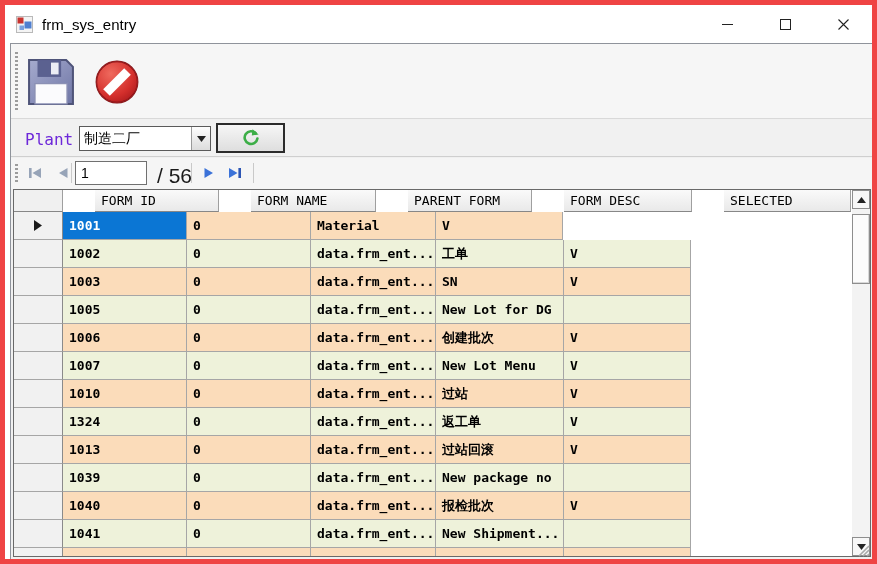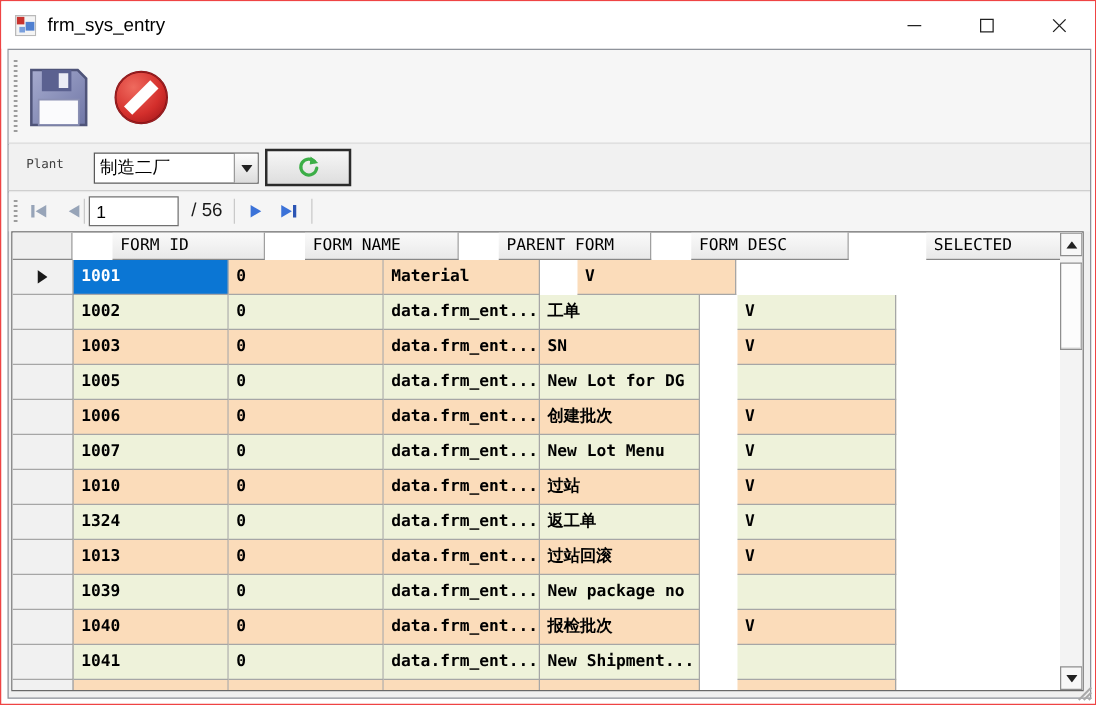--- a/index.html
+++ b/index.html
@@ -1,20 +1,20 @@
 <!DOCTYPE html>
 <html style="--selection: #0b76d4; --row-peach: #fbdcba; --row-green: #eef2da; --refresh-green: #3cae47; --nav-blue: #3b72d8; --nav-gray: #97a4b8; --stop-red: #c8202c; --save-periwinkle: #8a90ba;"><head>
 <meta charset="utf-8">
 <style>
   * { margin:0; padding:0; box-sizing:border-box; }
   html,body { width:877px; height:564px; background:#e8e8e8; font-family:"Liberation Sans", sans-serif; }
 
   .window {
     position:relative; width:877px; height:564px; background:#ffffff;
-    border:1px solid #ef4444; overflow:hidden;
+    border:5px solid #ef4444; overflow:hidden;
   }
 
   
   .titlebar { position:absolute; left:0; top:0; width:100%; height:38px; background:#ffffff; display:flex; align-items:center; }
   .titlebar .app-icon { margin-left:11px; width:17px; height:17px; flex:0 0 auto; }
   .titlebar .title { margin-left:9px; font-size:15px; color:#000; }
   .titlebar .spacer { flex:1; }
   .cap-btn { width:58px; height:38px; display:flex; align-items:center; justify-content:center; }
   .cap-btn svg { display:block; }
 
@@ -31,36 +31,36 @@
 
   
   .toolstrip { position:absolute; left:0; top:0; width:100%; height:75px; background:#f6f6f6; border-bottom:1px solid #d9d9d9; }
   .toolstrip .grip { left:4px; top:8px; height:58px; }
   .tool-btn { position:absolute; top:7px; width:60px; height:62px; display:flex; align-items:center; justify-content:center; border:1px solid transparent; }
   .tool-btn.save { left:10px; }
   .tool-btn.stop { left:76px; }
 
   
   .plantstrip { position:absolute; left:0; top:76px; width:100%; height:37px; background:#f1f1f1; border-bottom:1px solid #cfcfcf; }
-  .plant-label { position:absolute; left:14px; top:10px; font-family:"DejaVu Sans Mono", monospace; font-size:10px; color:#404040; }
+  .plant-label { position:absolute; left:14px; top:10px; font-family:"DejaVu Sans Mono", monospace; font-size:16px; color:#6d28d9; }
   .combo { position:absolute; left:68px; top:6px; width:132px; height:25px; background:#fff; border:1px solid #5a5a5a; display:flex;justify-content:space-between; }
   .combo-value { flex:1; font-family:"DejaVu Sans Mono", monospace; font-size:14px; line-height:23px; padding-left:4px; overflow:hidden; white-space:nowrap; }
   .combo-btn { width:19px; height:100%; background:linear-gradient(#fdfdfd,#dcdcdc); border-left:1px solid #9a9a9a; display:flex; align-items:center; justify-content:center; }
   .refresh-btn { position:absolute; left:205px; top:3px; width:69px; height:30px; background:linear-gradient(#f6f6f6,#dedede); border:2px solid #2b2b2b; display:flex; align-items:center; justify-content:center; }
 
   
   .navstrip { position:absolute; left:0; top:114px; width:100%; height:31px; background:#f5f5f5; }
   .navstrip .grip { left:4px; top:6px; height:18px; }
   .nav-btn { position:absolute; top:3px; width:24px; height:24px; display:flex; align-items:center; justify-content:center; }
   .nav-sep { position:absolute; top:5px; width:1px; height:20px; background:#c9c9c9; }
   .page-input {
     position:absolute; left:64px; top:3px; width:72px; height:24px; border:1px solid #707070;
     font-family:"Liberation Sans", sans-serif; font-size:14px; padding-left:5px; background:#fff; outline:none;
   }
-  .page-total { position:absolute; left:146px; top:6px; font-size:15px; color:#1a1a1a; }
+  .page-total { position:absolute; left:146px; top:6px; font-size:21px; color:#1a1a1a; }
 
   
   .grid {
     position:absolute; left:2px; top:145px; width:858px; height:368px;
     background:#ffffff; border:1px solid #696969; overflow:hidden;
   }
   .grid-header { display:flex; height:22px;gap:32px; }
   .hc {
     background:linear-gradient(#fafafa,#e9e9e9); border-right:1px solid #9f9f9f; border-bottom:1px solid #878787;
     font-family:"DejaVu Sans Mono", monospace; font-size:13px; line-height:21px; padding-left:6px; color:#000;
@@ -68,21 +68,21 @@
   }
   .grid-row { display:flex; height:28px;font-weight:bold; }
   .cell {
     border-right:1px solid #a6a6a6; border-bottom:1px solid #a6a6a6;
     font-family:"DejaVu Sans Mono", monospace; font-size:13px; line-height:27px; padding-left:6px;
     overflow:hidden; white-space:nowrap; color:#000;
   }
   .rowhdr { background:#f1f1f1; border-right:1px solid #8a8a8a; border-bottom:1px solid #a6a6a6; display:flex; align-items:center; justify-content:center; }
   .rowhdr svg { visibility:hidden; }
   .grid-row.current .rowhdr svg { visibility:visible; }
-  .c0{width:49px;} .c1{width:124px;} .c2{width:124px;} .c3{width:125px;} .c4{width:128px;} .c5{width:127px;margin-left:30px;}
+  .c0{width:49px;} .c1{width:124px;} .c2{width:124px;} .c3{width:125px;} .c4{width:128px;} .c5{width:127px;}
   .row-a .cell { background:var(--row-peach,#fbdcba); }
   .row-b .cell { background:var(--row-green,#eef2da); }
   .cell.sel { background:var(--selection,#0b76d4) !important; color:#fff; }
   .partial-row .cell { background:var(--row-peach,#fbdcba); border-bottom:none; }
 
   
   .vscroll { position:absolute; right:0; top:0; width:18px; height:100%; background:#f3f3f3; }
   .vs-btn { position:absolute; left:0; width:18px; height:19px; background:#f7f7f7; border:1px solid #8e8e8e; display:flex; align-items:center; justify-content:center; }
   .vs-up { top:0; }
   .vs-down { bottom:0; }

